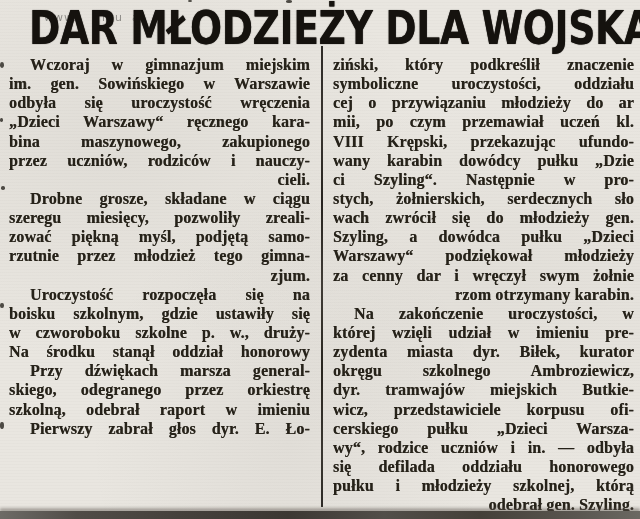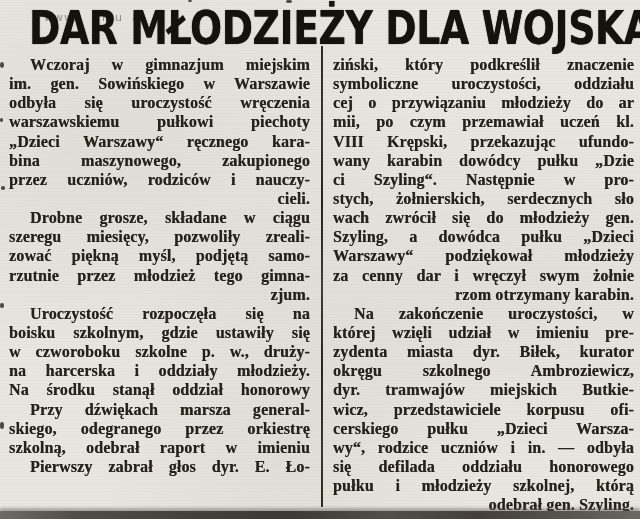--- a/index.html
+++ b/index.html
@@ -98,34 +98,32 @@
     <span class="wm-frag wm-2">a.</span>
   </div>
 
   <div class="headline">DAR MŁODZIEŻY DLA WOJSKA</div>
 
   <div class="columns">
     <div class="col col-left">
         <div class="line indent">Wczoraj w gimnazjum miejskim</div>
         <div class="line">im. gen. Sowińskiego w Warszawie</div>
         <div class="line">odbyła się uroczystość wręczenia</div>
-        <div class="line">warszawskiemu pułkowi piechoty</div>
         <div class="line">„Dzieci Warszawy“ ręcznego kara-</div>
         <div class="line">bina maszynowego, zakupionego</div>
         <div class="line">przez uczniów, rodziców i nauczy-</div>
         <div class="line end">cieli.</div>
         <div class="line indent">Drobne grosze, składane w ciągu</div>
         <div class="line">szeregu miesięcy, pozwoliły zreali-</div>
         <div class="line">zować piękną myśl, podjętą samo-</div>
         <div class="line">rzutnie przez młodzież tego gimna-</div>
         <div class="line end">zjum.</div>
         <div class="line indent">Uroczystość rozpoczęła się na</div>
         <div class="line">boisku szkolnym, gdzie ustawiły się</div>
         <div class="line">w czworoboku szkolne p. w., druży-</div>
-        <div class="line">na harcerska i oddziały młodzieży.</div>
         <div class="line">Na środku stanął oddział honorowy</div>
         <div class="line indent">Przy dźwiękach marsza general-</div>
         <div class="line">skiego, odegranego przez orkiestrę</div>
         <div class="line">szkolną, odebrał raport w imieniu</div>
         <div class="line indent">Pierwszy zabrał głos dyr. E. Ło-</div>
       </div>
     <div class="col col-right">
         <div class="line">ziński, który podkreślił znaczenie</div>
         <div class="line">symboliczne uroczystości, oddziału</div>
         <div class="line">cej o przywiązaniu młodzieży do ar</div>

